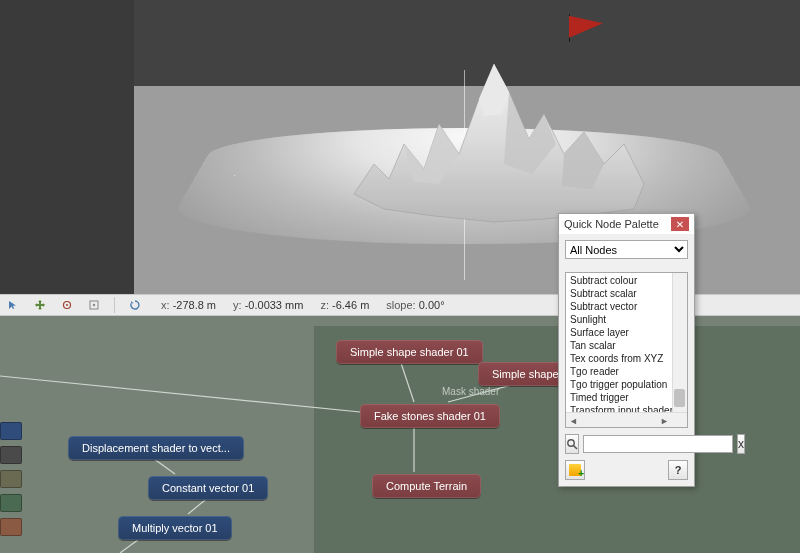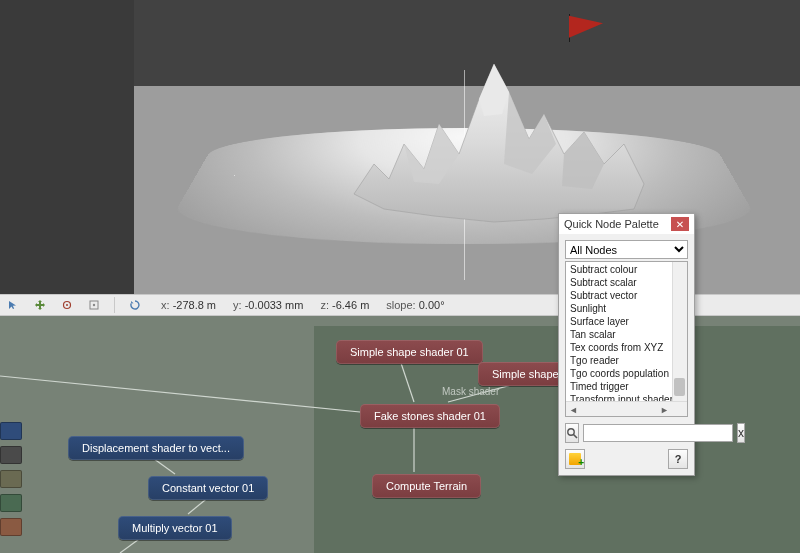--- a/index.html
+++ b/index.html
@@ -40,21 +40,21 @@
   .mask-label { position:absolute; color:#c2c9c2; font-size:10px; }
   .edge { position:absolute; pointer-events:none; }
 
   
   .qnp { position:absolute; left:558px; top:213px; width:137px; background:#f0f0f0; border:1px solid #a0a0a0; box-shadow:2px 2px 6px rgba(0,0,0,.3); }
   .qnp .titlebar { height:20px; background:#fff; display:flex; align-items:center; padding:0 5px; }
   .qnp .titlebar .t { flex:1; color:#333; font-size:11px; }
   .qnp .titlebar .close { width:18px; height:14px; background:#c75050; color:#fff; display:flex; align-items:center; justify-content:center; font-size:10px; cursor:pointer; }
   .qnp .pad { padding:6px; }
   .qnp select { width:100%; height:19px; border:1px solid #a7a7a7; background:#fff; font-size:11px; }
-  .qnp .list { margin-top:2px; border:1px solid #a7a7a7; background:#fff; height:156px; overflow:hidden; position:relative; }
+  .qnp .list { margin-top:13px; border:1px solid #a7a7a7; background:#fff; height:156px; overflow:hidden; position:relative; }
   .qnp .list .scrolltrack { position:absolute; right:0; top:0; width:15px; bottom:15px; background:#f0f0f0; border-left:1px solid #dcdcdc; }
   .qnp .list .thumb { position:absolute; right:2px; top:116px; width:11px; height:18px; background:#c1c1c1; border-radius:2px; }
   .qnp .list .hscroll { position:absolute; left:0; right:0; bottom:0; height:15px; background:#f0f0f0; border-top:1px solid #dcdcdc; }
   .qnp .list .hscroll .harrow { position:absolute; top:0; width:15px; height:15px; display:flex; align-items:center; justify-content:center; color:#666; font-size:9px; }
   .qnp .list .hscroll .harrow.l { left:0; } .qnp .list .hscroll .harrow.r { right:15px; }
   .qnp .list ul { list-style:none; padding:1px 0; }
   .qnp .list li { padding:0 4px; line-height:13px; height:13px; font-size:10px; color:#222; cursor:pointer; white-space:nowrap; overflow:hidden; }
   .qnp .row2 { display:flex; gap:4px; margin-top:6px; align-items:center; }
   .qnp .row2 .btn { width:20px; height:20px; border:1px solid #a7a7a7; background:linear-gradient(#fdfdfd,#e4e4e4); display:flex; align-items:center; justify-content:center; cursor:pointer; color:#333; font-size:12px; }
   .qnp .row2 input { flex:1; height:18px; border:1px solid #a7a7a7; padding:0 3px; font-size:11px; }
@@ -188,21 +188,21 @@
     <div class="list">
       <ul id="qnp-list">
           <li>Subtract colour</li>
           <li>Subtract scalar</li>
           <li>Subtract vector</li>
           <li>Sunlight</li>
           <li>Surface layer</li>
           <li>Tan scalar</li>
           <li>Tex coords from XYZ</li>
           <li>Tgo reader</li>
-          <li>Tgo coords population</li>
+          <li>Tgo trigger population</li>
           <li>Timed trigger</li>
           <li>Transform input shader</li>
           <li>Transform merge shader</li>
         </ul>
       <div class="scrolltrack">
           <div class="thumb"></div>
         </div>
       <div class="hscroll">
         <div class="harrow l">◄</div>
         <div class="harrow r">►</div>

